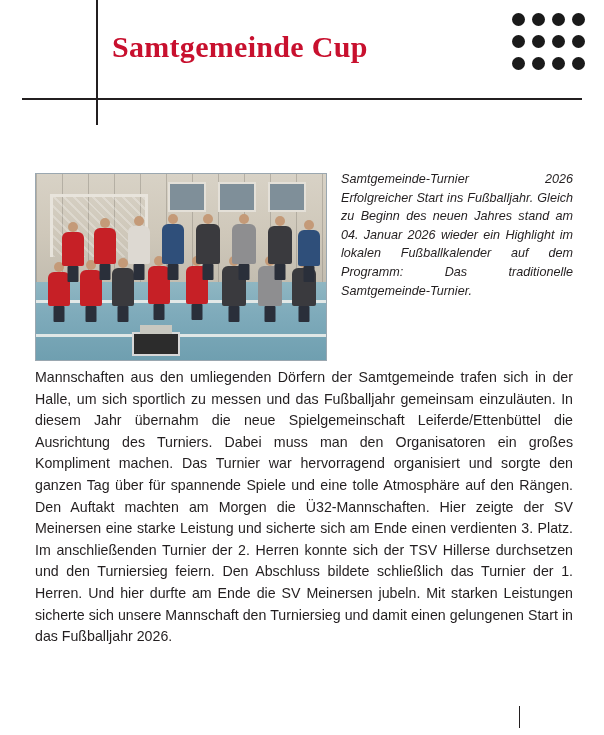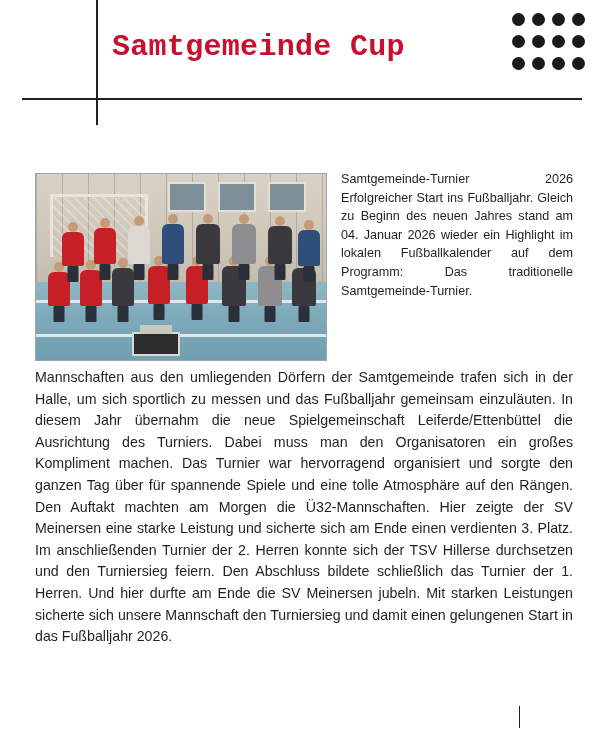--- a/index.html
+++ b/index.html
@@ -37,21 +37,21 @@
     left: 96px;
     top: 0px;
     width: 2px;
     height: 125px;
     background: #231f20;
   }
   .title {
     position: absolute;
     left: 112px;
     top: 30px;
-    font-family: Liberation Mono, monospace;
+    font-family: Liberation Serif, serif;
     font-weight: bold;
     font-size: 30px;
     letter-spacing: 0.3px;
     color: #c8102e;
     white-space: nowrap;
   }
   .dot-grid {
     position: absolute;
     right: 16px;
     top: 8px;
@@ -74,20 +74,21 @@
   .content {
     position: absolute;
     left: 35px;
     top: 170px;
     width: 538px;
   }
 
   .top-block {
     display: block;
     overflow: hidden;
+    font-style: italic;
   }
 
   .photo {
     float: left;
     width: 290px;
     height: 186px;
     margin: 3px 14px 6px 0;
     position: relative;
     overflow: hidden;
     background: #b9c6cf;

